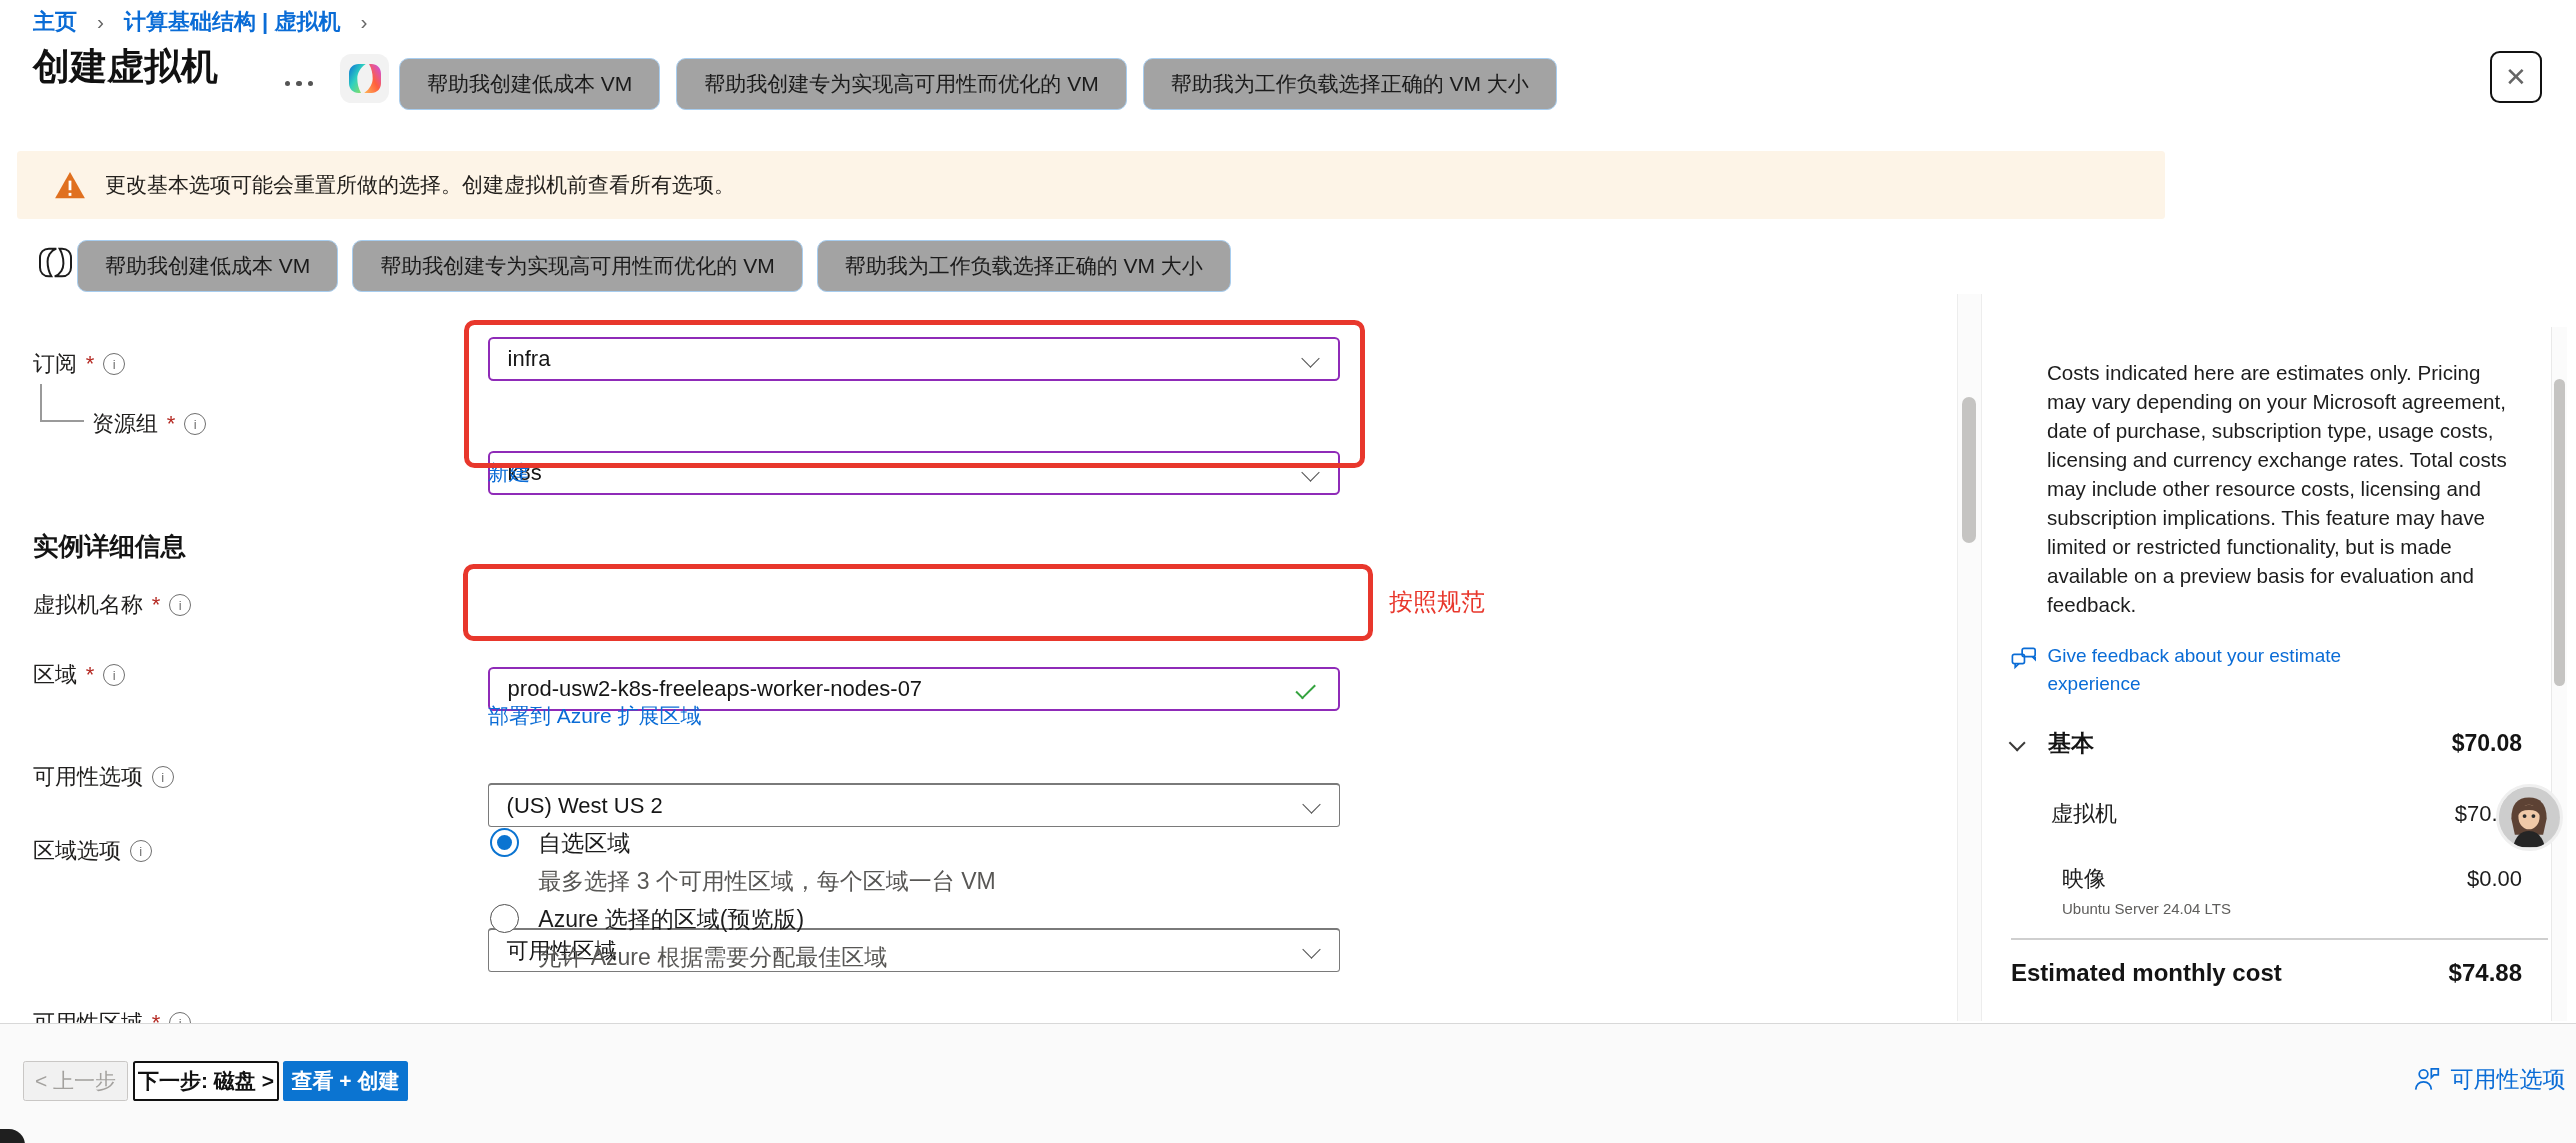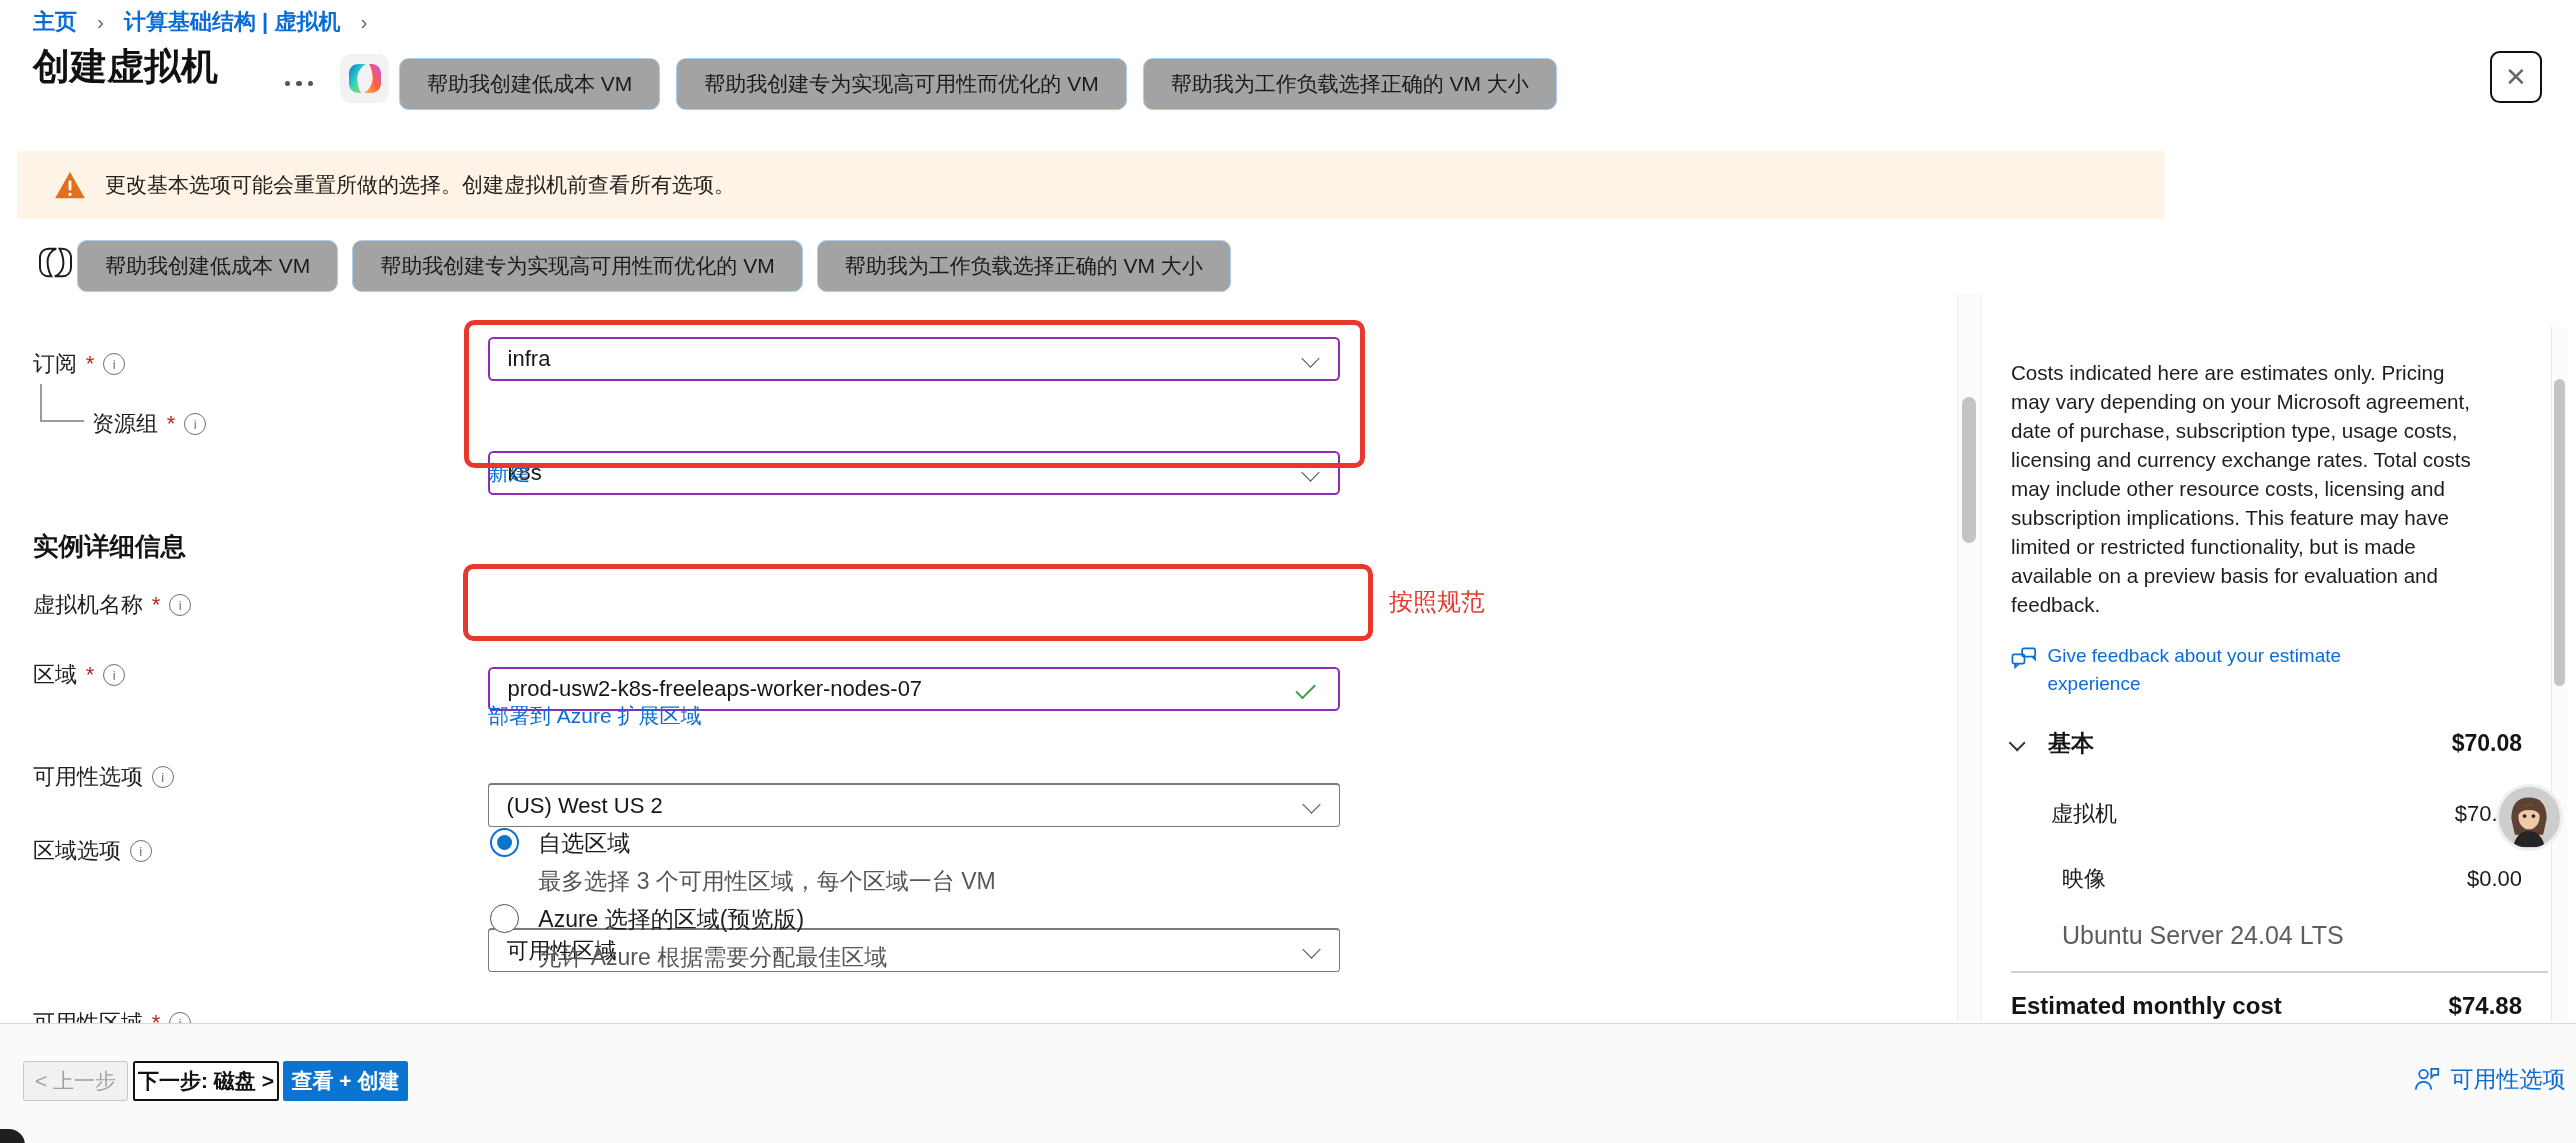--- a/index.html
+++ b/index.html
@@ -52,30 +52,30 @@
   .radio.sel::after{content:"";position:absolute;left:50%;top:50%;width:15px;height:15px;margin:-7.5px 0 0 -7.5px;border-radius:50%;background:var(--accent_blue);}
   .radio-lbl{font-size:23px;color:#1c1c1c;cursor:pointer;}
   .radio-desc{font-size:23px;color:#585755;margin-top:7px;}
 
   .redbox{border:5.3px solid var(--annotation_red);border-radius:10.5px;pointer-events:none;z-index:4;}
   .red-note{font-size:24px;color:var(--annotation_red);font-weight:400;z-index:4;white-space:nowrap;}
 
   
   .panel{top:332px;left:2011px;width:527px;}
   .panel h2{font-size:27px;font-weight:700;color:#141414;display:flex;align-items:center;gap:12.3px;}
-  .panel-body{margin-top:26px;width:464px;font-size:20.6px;line-height:29px;color:#1d1d1d;}
+  .panel-body{margin-top:26px;width:464px;font-size:20.6px;line-height:29px;color:#1d1d1d;margin-left:36px;}
   .fb-link{margin-top:23px;display:flex;gap:10.5px;align-items:flex-start;color:var(--link_blue);font-size:19px;line-height:28px;cursor:pointer;width:421px;}
   .grp-row{margin-top:30px;display:flex;align-items:center;width:511px;}
   .grp-chev{width:12.3px;height:12.3px;border-right:2.1px solid #3b3a39;border-bottom:2.1px solid #3b3a39;transform:rotate(45deg);margin-right:24.6px;cursor:pointer;flex:0 0 auto;}
   .grp-label{font-size:23px;font-weight:700;color:#141414;}
   .grp-val{margin-left:auto;font-size:23px;font-weight:700;color:#141414;}
   .item-row{display:flex;width:511px;align-items:center;}
   .item-label{font-size:22px;color:#1c1c1c;}
   .item-val{margin-left:auto;font-size:22px;color:#1c1c1c;}
-  .item-sub{font-size:25px;color:#5e5d5b;margin-top:27px;}
+  .item-sub{font-size:15px;color:#5e5d5b;margin-top:6px;}
   .pdivider{margin-top:21px;width:537px;height:1.8px;background:#cfcfcf;}
   .total-row{margin-top:19.3px;display:flex;width:511px;}
   .total-label{font-size:24px;font-weight:700;color:#141414;}
   .total-val{margin-left:auto;font-size:24px;font-weight:700;color:#141414;}
 
   
   .sb-track{background:#fbfbfb;border-left:0.9px solid #ededed;border-right:0.9px solid #ededed;}
   .sb-thumb{background:#c5c4c2;border-radius:7px;cursor:grab;}
 
   

